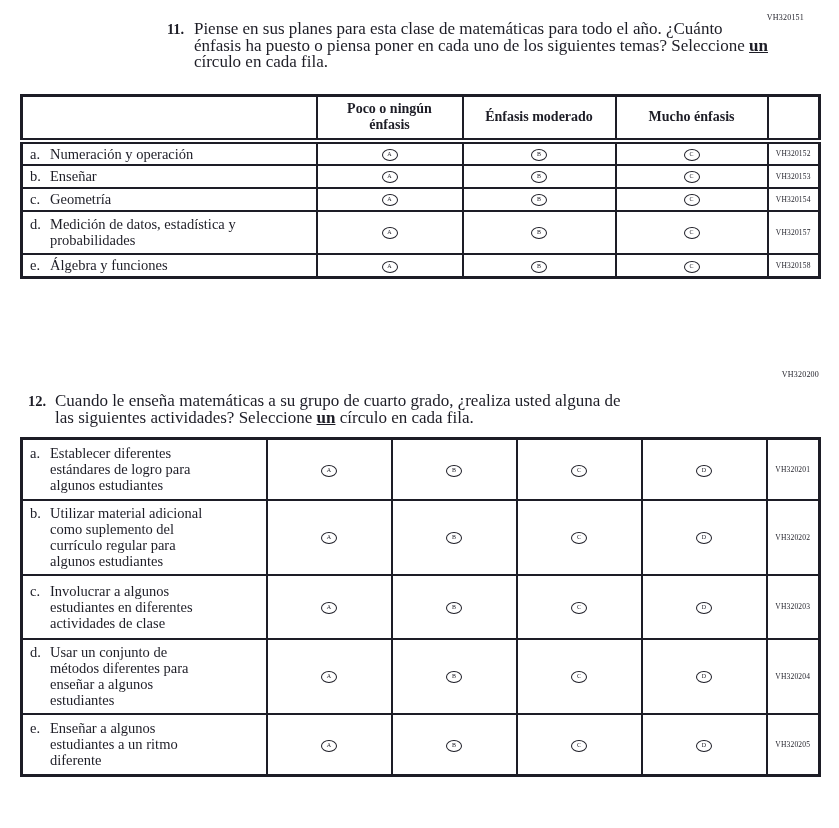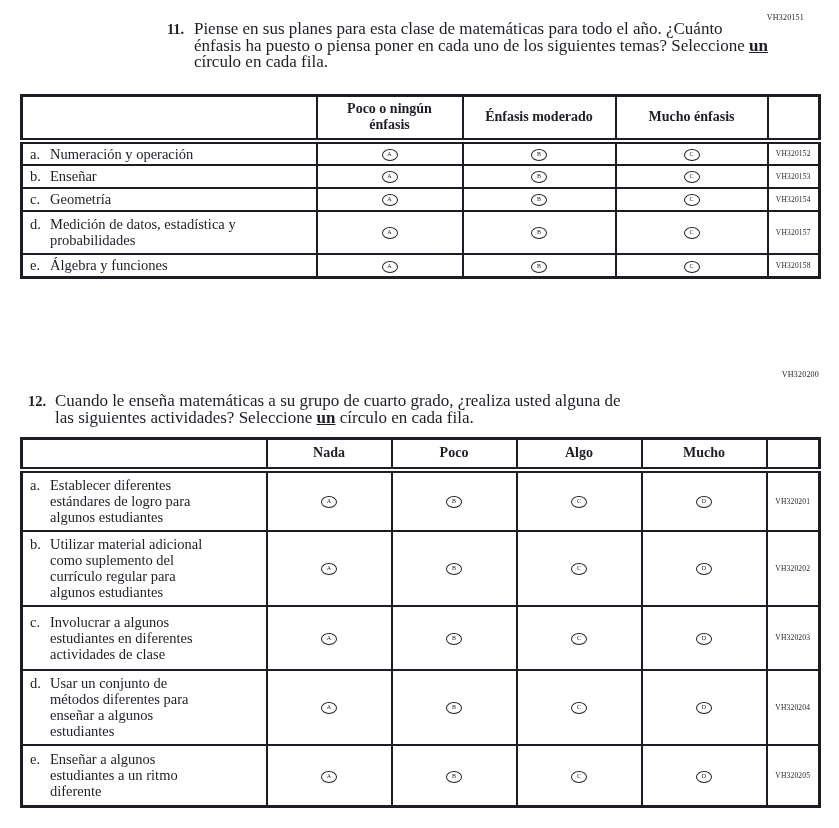--- a/index.html
+++ b/index.html
@@ -137,28 +137,20 @@
 <table id="table2">
   <colgroup>
       <col style="width:245px">
       <col style="width:125px">
       <col style="width:125px">
       <col style="width:125px">
       <col style="width:125px">
       <col style="width:53px">
     </colgroup>
   <tbody>
-  <tr style="height:31px">
-    <td class="hdr"></td>
-    <td class="hdr">Nada</td>
-    <td class="hdr">Poco</td>
-    <td class="hdr">Algo</td>
-    <td class="hdr">Mucho</td>
-    <td class="hdr"></td>
-  </tr>
   <tr style="height:61px">
     <td class="labelcell">
           <div class="lab">
             <span class="letter">a.</span>
             <span class="labtext">Establecer diferentes
 estándares de logro para
 algunos estudiantes</span>
           </div>
         </td>
     <td class="optcell"><span class="oval">A</span></td>

